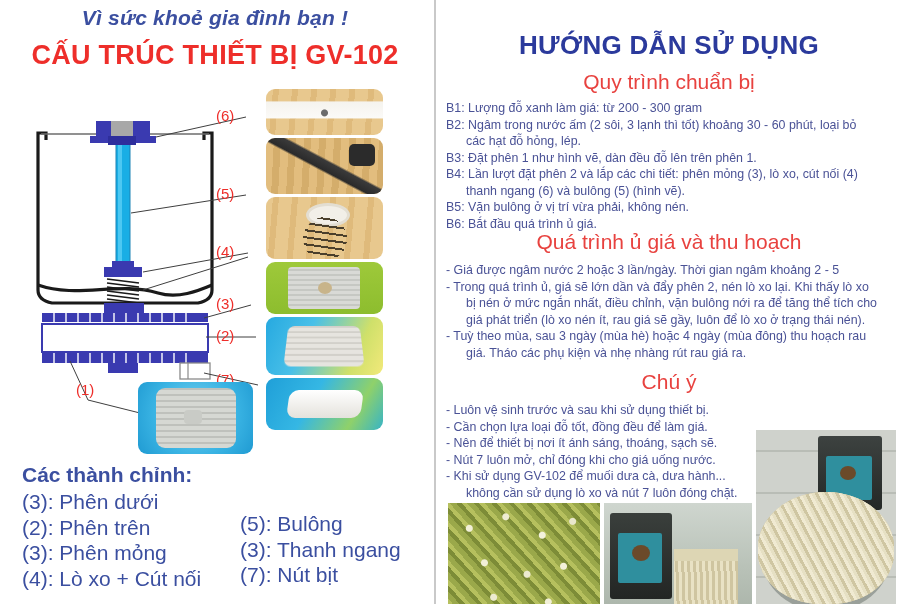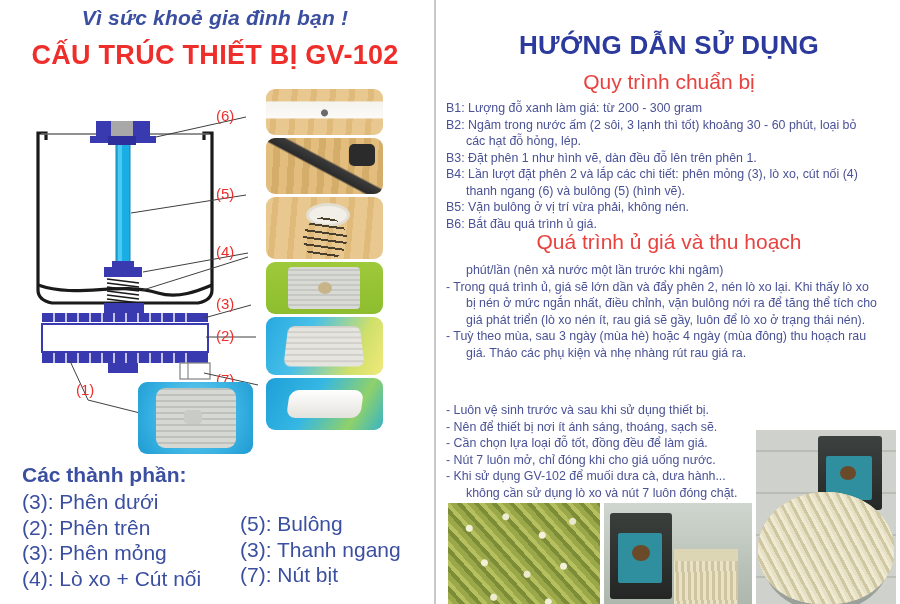--- a/index.html
+++ b/index.html
@@ -242,21 +242,21 @@
       <div class="thumb cyanbg" style="left:130px;top:297px;width:115px;height:72px;">
         <div style="position:absolute;left:18px;top:6px;width:80px;height:60px;
              background:repeating-linear-gradient(0deg,#d6d8d3 0 4px,#bfc1bc 4px 6px);
              border-radius:9px;"></div>
         <div style="position:absolute;left:46px;top:28px;width:18px;height:14px;
              background:#c9cbc6;border-radius:4px;"></div>
       </div>
     </div>
 
     <div class="legend">
-      <h3>Các thành phần:</h3>
+      <h3>Các thành chỉnh:</h3>
       <div class="cols">
         <ul class="col a">
           <li>(3): Phên dưới</li>
           <li>(2): Phên trên</li>
           <li>(3): Phên mỏng</li>
           <li>(4): Lò xo + Cút nối</li>
         </ul>
         <ul class="col b">
           <li>(5): Bulông</li>
           <li>(3): Thanh ngang</li>
@@ -277,32 +277,33 @@
       <div class="ln ind">các hạt đỗ hỏng, lép.</div>
       <div class="ln">B3: Đặt phên 1 như hình vẽ, dàn đều đỗ lên trên phên 1.</div>
       <div class="ln">B4: Lần lượt đặt phên 2 và lắp các chi tiết: phên mỏng (3), lò xo, cút nối (4)</div>
       <div class="ln ind">thanh ngang (6) và bulông (5) (hình vẽ).</div>
       <div class="ln">B5: Vặn bulông ở vị trí vừa phải, không nén.</div>
       <div class="ln">B6: Bắt đầu quá trình ủ giá.</div>
     </div>
 
     <div class="sec-head" style="top:208px;">Quá trình ủ giá và thu hoạch</div>
     <div class="body-text" style="left:6px;top:240px;width:452px;">
-      <div class="ln ind">phút/lần (nên xả nước một lần trước khi ngâm)</div>
+      <div class="ln">- Giá được ngâm nước 2 hoặc 3 lần/ngày. Thời gian ngâm khoảng 2 - 5</div>
       <div class="ln">- Trong quá trình ủ, giá sẽ lớn dần và đẩy phên 2, nén lò xo lại. Khi thấy lò xo</div>
       <div class="ln ind">bị nén ở mức ngắn nhất, điều chỉnh, vặn bulông nới ra để tăng thể tích cho</div>
       <div class="ln ind">giá phát triển (lò xo nén ít, rau giá sẽ gầy, luôn để lò xo ở trạng thái nén).</div>
       <div class="ln">- Tuỳ theo mùa, sau 3 ngày (mùa hè) hoặc 4 ngày (mùa đông) thu hoạch rau</div>
       <div class="ln ind">giá. Tháo các phụ kiện và nhẹ nhàng rút rau giá ra.</div>
     </div>
 
+    <div class="sec-head" style="top:348px;">Chú ý</div>
     <div class="body-text" style="left:6px;top:380px;width:452px;">
       <div class="ln">- Luôn vệ sinh trước và sau khi sử dụng thiết bị.</div>
+      <div class="ln">- Cần chọn lựa loại đỗ tốt, đồng đều để làm giá.</div>
       <div class="ln">- Nên để thiết bị nơi ít ánh sáng, thoáng, sạch sẽ.</div>
-      <div class="ln">- Cần chọn lựa loại đỗ tốt, đồng đều để làm giá.</div>
       <div class="ln">- Nút 7 luôn mở, chỉ đóng khi cho giá uống nước.</div>
       <div class="ln">- Khi sử dụng GV-102 để muối dưa cà, dưa hành...</div>
       <div class="ln ind">không cần sử dụng lò xo và nút 7 luôn đóng chặt.</div>
     </div>
 
     <div class="photo" style="left:8px;top:481px;width:152px;height:115px;">
       <div class="beanmix"></div>
     </div>
 
     <div class="photo" style="left:164px;top:481px;width:148px;height:115px;">

